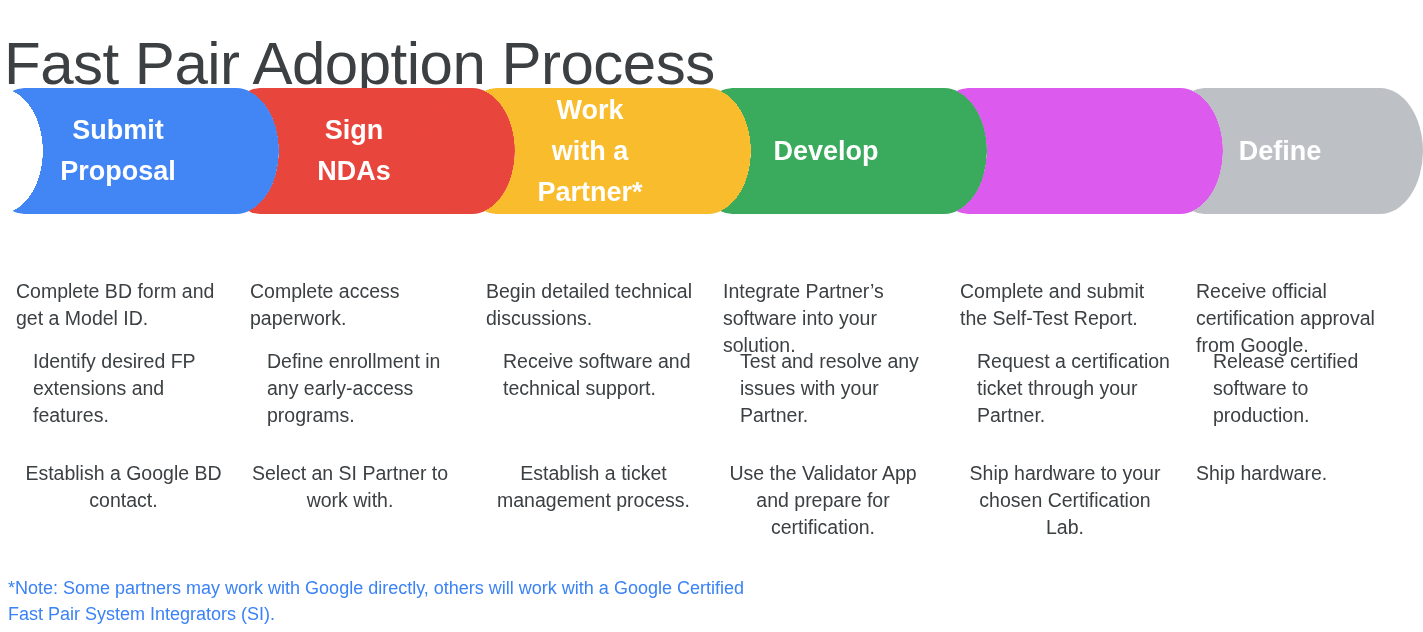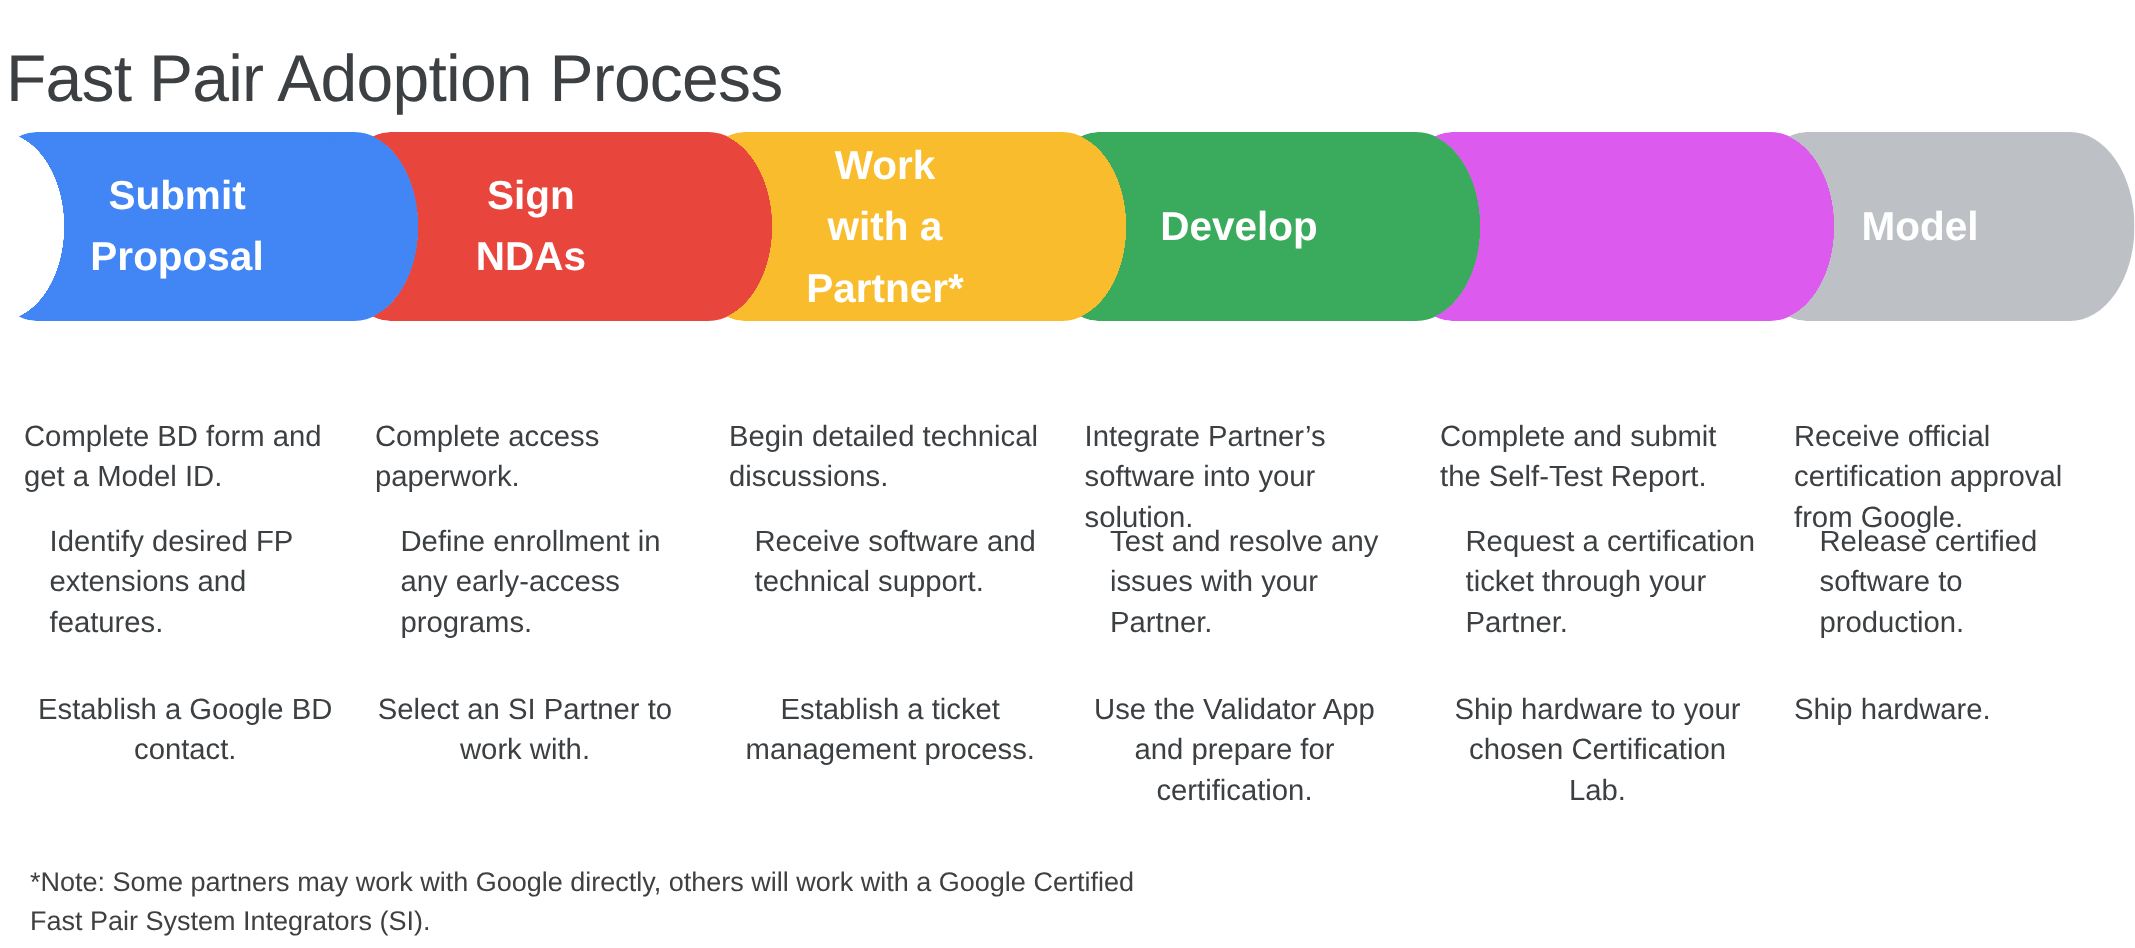--- a/index.html
+++ b/index.html
@@ -14,21 +14,21 @@
     font-family: "Liberation Sans", sans-serif;
     color: #3c4043;
     overflow: hidden;
     position: relative;
   }
 
   #page-title {
     position: absolute;
     left: 4px;
     top: -4px;
-    font-size: 44px;
+    font-size: 60px;
     font-weight: 400;
     letter-spacing: -0.5px;
     color: #3c4043;
     line-height: 56px;
     white-space: nowrap;
   }
 
   
   #chevron-band {
     position: absolute;
@@ -93,26 +93,26 @@
     line-height: 27px;
     color: #3c4043;
     letter-spacing: 0px;
   }
   .bullet.row1 { position: absolute; top: 0; margin-top: 40px; }
   .bullet.row2 { position: absolute; top: 110px; margin-left: 17px; }
   .bullet.row3 { position: absolute; top: 222px; text-align: center; }
 
   #footnote {
     position: absolute;
-    left: 20px;
+    left: 8px;
     top: 575px;
     width: 740px;
     font-size: 18px;
     line-height: 26px;
-    color: #404040;
+    color: #3b82f6;
   }
 </style>
 </head>
 <body>
 
 <h1 id="page-title">Fast Pair Adoption Process</h1>
 
 <div id="chevron-band">
 
   <div class="chevron" style="left:0px; width:236px;justify-content:center;">
@@ -144,21 +144,21 @@
   </div>
 
   <div class="chevron" style="left:944px; width:236px;">
     <div class="chevron-shape" style="background:#DD5AEE;"></div>
     <div class="chevron-nose" style="background:#DD5AEE;"></div>
   </div>
 
   <div class="chevron" style="left:1180px; width:200px;">
     <div class="chevron-shape" style="background:#BDC1C6;"></div>
     <div class="chevron-nose" style="background:#BDC1C6;"></div>
-    <div class="chevron-label">Model</div>
+    <div class="chevron-label">Define</div>
   </div>
 
 </div>
 
 <div id="columns">
 
   <div class="column" style="left:16px; width:215px;">
     <div class="bullet row1">Complete BD form and get a Model ID.</div>
     <div class="bullet row2">Identify desired FP extensions and features.</div>
     <div class="bullet row3">Establish a Google BD contact.</div>

